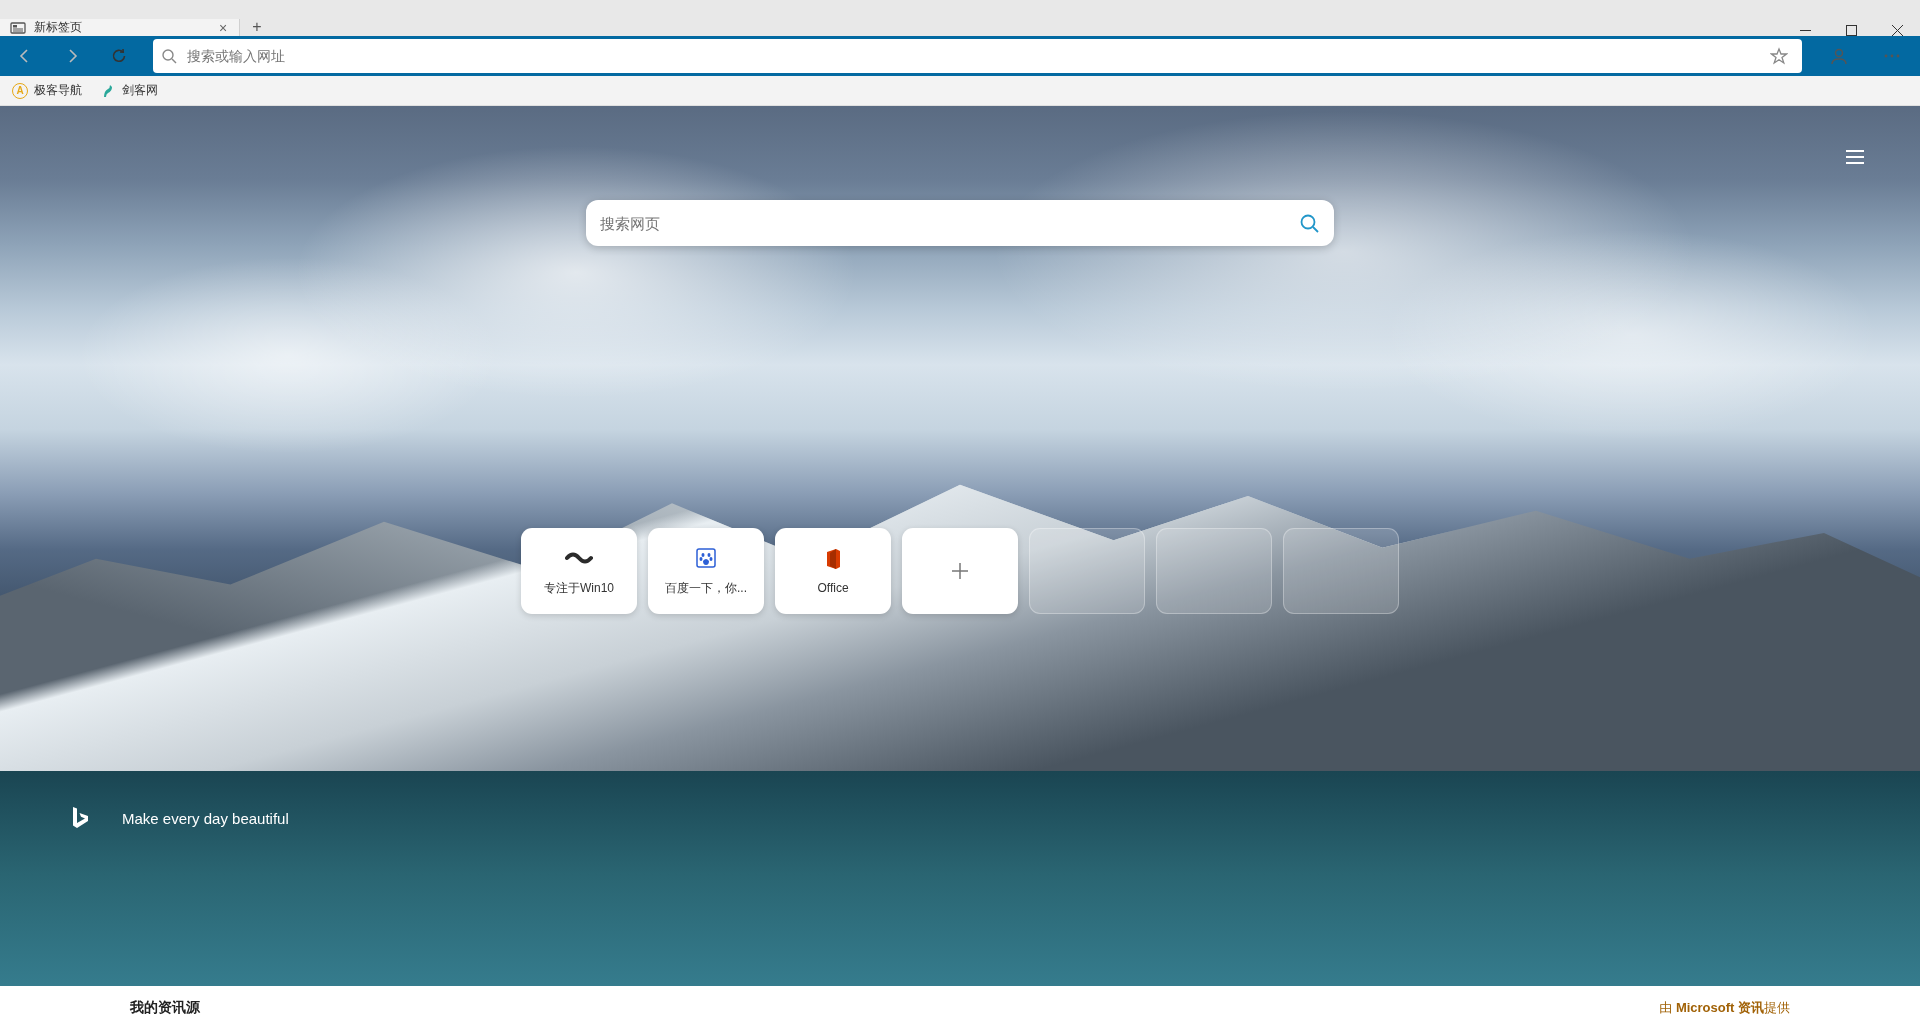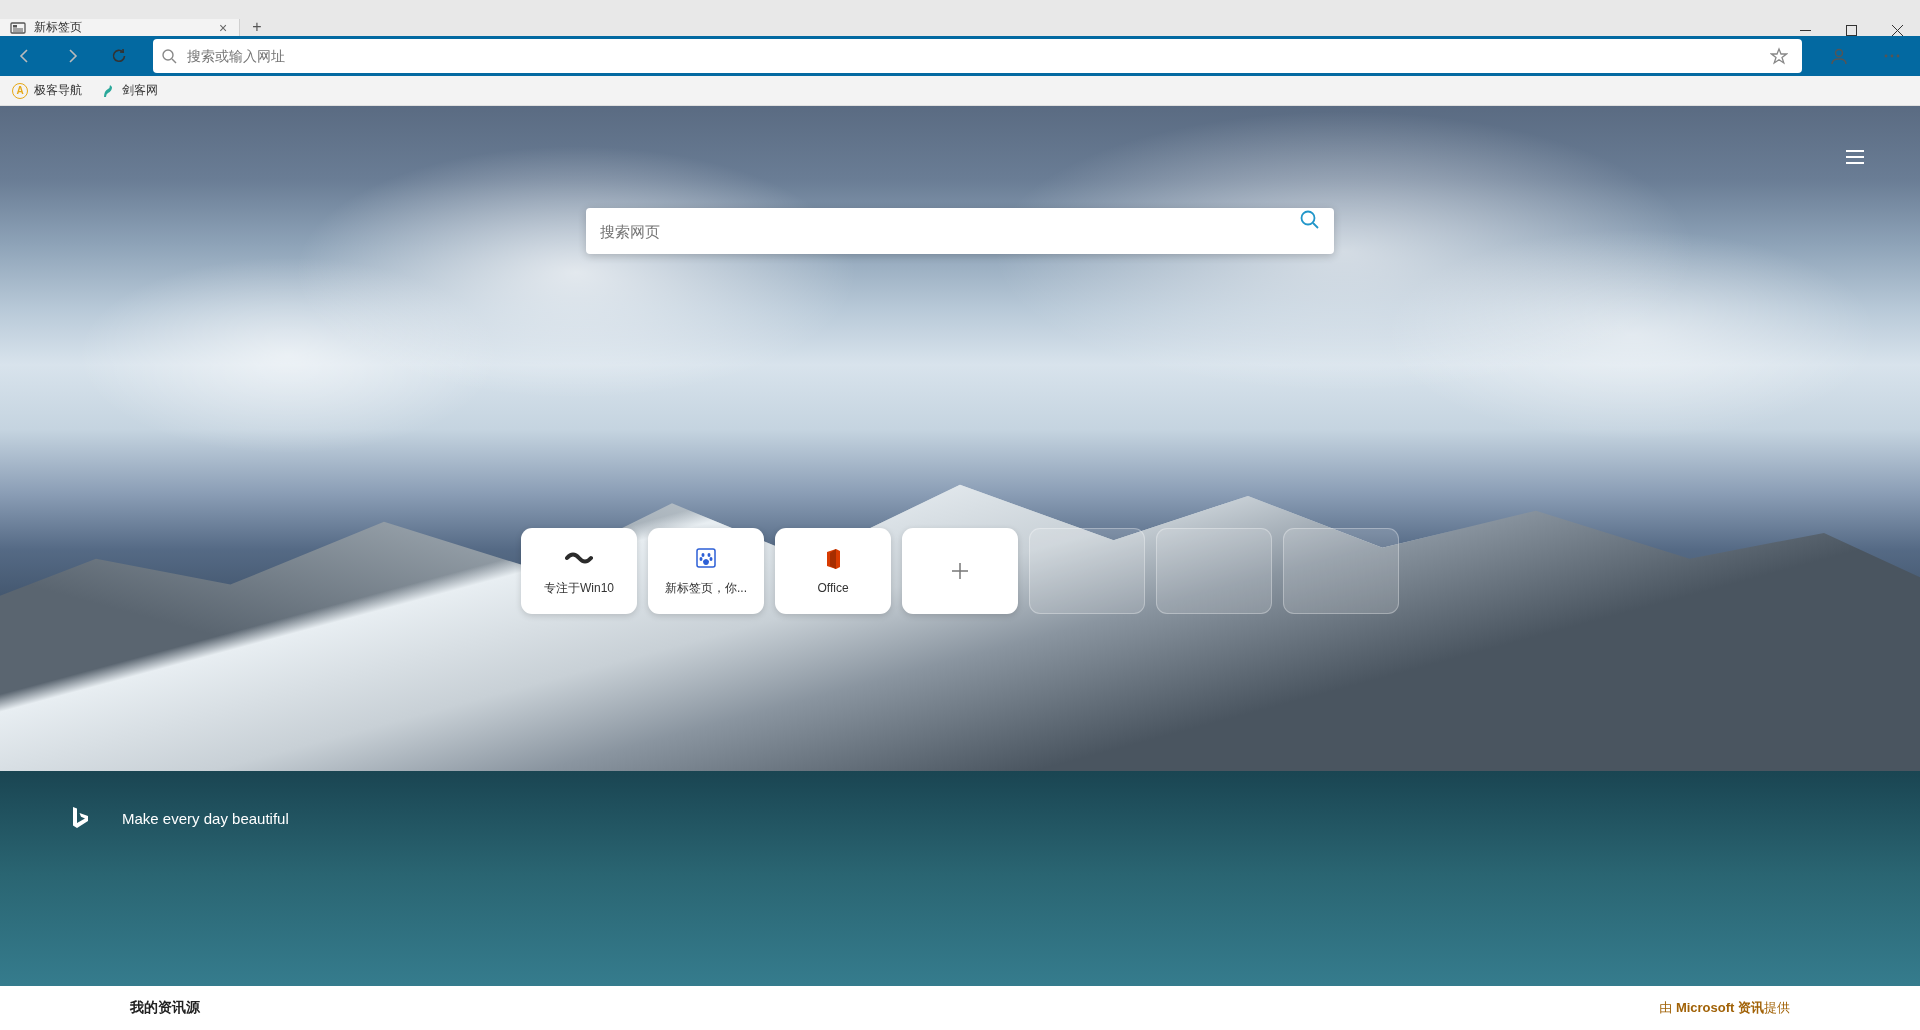--- a/index.html
+++ b/index.html
@@ -51,21 +51,21 @@
    linear-gradient(165deg, transparent 30%, #e8eef2 32%, #c8d0d6 45%, #8a95a0 55%, #4a5560 70%),
    linear-gradient(195deg, transparent 25%, #d8e0e6 30%, #a8b2ba 50%, #5a6570 75%);
   clip-path: polygon(0 45%, 5% 35%, 12% 42%, 20% 25%, 28% 38%, 35% 20%, 42% 35%, 50% 15%, 58% 30%, 65% 18%, 72% 32%, 80% 22%, 88% 35%, 95% 28%, 100% 40%, 100% 100%, 0 100%);
 }
 .water { position:absolute; left:0; right:0; bottom:0; height:28%;
   background: linear-gradient(180deg, #1a4552 0%, #2a6572 40%, #3a8598 100%);
 }
 
 .hamburger { position: absolute; top: 40px; right: 54px; cursor: pointer; color: #fff; z-index: 5; }
 
-.searchbox { position: absolute; top: 102px; left: 50%; transform: translateX(-50%); width: 748px; height: 46px; background: #fff; border-radius: 4px; display: flex; padding: 0 14px; z-index: 5; box-shadow: 0 2px 8px rgba(0,0,0,0.2); }
+.searchbox { position: absolute; top: 94px; left: 50%; transform: translateX(-50%); width: 748px; height: 46px; background: #fff; border-radius: 12px; display: flex; align-items: center; padding: 0 14px; z-index: 5; box-shadow: 0 2px 8px rgba(0,0,0,0.2); }
 .search-input { border: none; outline: none; flex: 1; font-size: 15px; color: #888; }
 .search-btn { color: #2196c9; cursor: pointer; display:flex; }
 
 .tiles { position: absolute; top: 422px; left: 50%; transform: translateX(-50%); display: flex; gap: 11px; z-index: 5; }
 .tile { width: 116px; height: 86px; background: #fff; border-radius: 11px; display: flex; flex-direction: column; align-items: center; justify-content: center; gap: 10px; cursor: pointer; box-shadow: 0 2px 6px rgba(0,0,0,0.15); }
 .tile.empty { background: rgba(255,255,255,0.15); border: 1px solid rgba(255,255,255,0.3); box-shadow: none; }
 .tile-icon { height: 24px; display: flex; align-items: center; justify-content: center; }
 .tile-label { font-size: 12px; color: #333; }
 .tile.add .tile-icon { color: #777; font-size: 22px; font-weight: 300; }
 
@@ -214,21 +214,21 @@
       <span class="tile-icon">
         <svg width="22" height="22" viewBox="0 0 22 22">
             <rect x="2" y="2" width="18" height="18" rx="2" fill="none" stroke="#2c5fd6" stroke-width="1.5"></rect>
             <ellipse cx="8" cy="8" rx="1.5" ry="2" fill="#2c5fd6"></ellipse>
             <ellipse cx="14" cy="8" rx="1.5" ry="2" fill="#2c5fd6"></ellipse>
             <ellipse cx="6" cy="12" rx="1.5" ry="2" fill="#2c5fd6"></ellipse>
             <ellipse cx="16" cy="12" rx="1.5" ry="2" fill="#2c5fd6"></ellipse>
             <path d="M8 14 Q11 10 14 14 Q14 18 11 18 Q8 18 8 14" fill="#2c5fd6"></path>
           </svg>
       </span>
-      <span class="tile-label">新标签页，你...</span>
+      <span class="tile-label">百度一下，你...</span>
     </div>
     <div class="tile">
       <span class="tile-icon">
         <svg width="20" height="22" viewBox="0 0 20 22">
             <path d="M13 1 L4 4 L4 18 L13 21 L17 19 L17 3 Z" fill="#d83b01"></path>
             <path d="M13 1 L13 21 L7 18 L7 5 Z" fill="#a62d00"></path>
           </svg>
       </span>
       <span class="tile-label">Office</span>
     </div>

